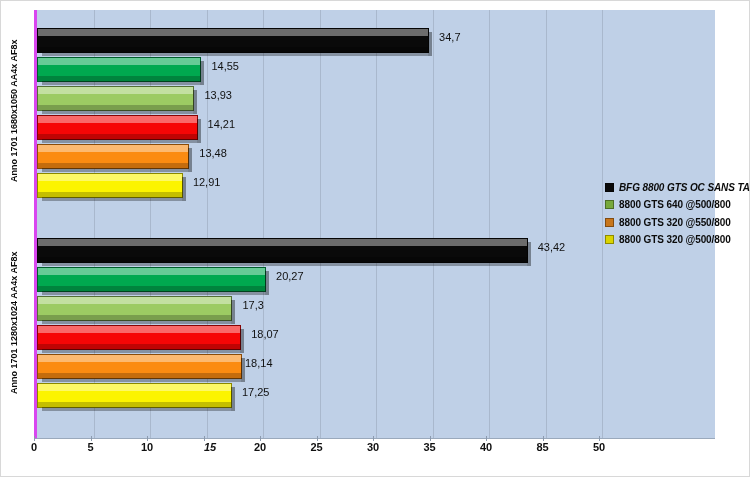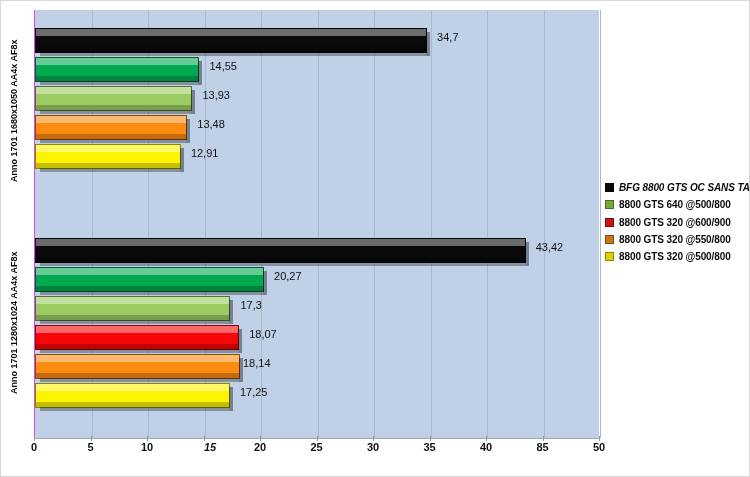--- a/index.html
+++ b/index.html
@@ -19,25 +19,25 @@
     height: 477px;
     background: #ffffff;
     box-sizing: border-box;
     border: 1px solid #d8d8d8;
   }
   
   #plot-area {
     position: absolute;
     left: 33px;
     top: 9px;
-    width: 565px;
+    width: 681px;
     height: 429px;
     background: #bfd0e7;
     box-sizing: border-box;
-    border-left: 1px solid #d946ef;
+    border-left: 3px solid #d946ef;
     border-bottom: 1px solid #9aa9bc;
   }
   .gridline {
     position: absolute;
     top: 0;
     bottom: 0;
     width: 1px;
     background: #a9b8cd;
   }
   
@@ -211,20 +211,29 @@
           <div class="bar-label" style="left: 174.415px;">14,55</div>
         </div>
         <div class="bar-row">
           <div class="bar" style="width: 157.409px; background: rgb(156, 203, 99);">
             <div class="shade-top"></div>
             <div class="shade-bottom"></div>
             <div class="cap"></div>
             <div class="base"></div>
           </div>
           <div class="bar-label" style="left: 167.409px;">13,93</div>
+        </div>
+        <div class="bar-row">
+          <div class="bar" style="width: 160.573px; background: rgb(246, 6, 6);">
+            <div class="shade-top"></div>
+            <div class="shade-bottom"></div>
+            <div class="cap"></div>
+            <div class="base"></div>
+          </div>
+          <div class="bar-label" style="left: 170.573px;">14,21</div>
         </div>
         <div class="bar-row">
           <div class="bar" style="width: 152.324px; background: rgb(251, 139, 17);">
             <div class="shade-top"></div>
             <div class="shade-bottom"></div>
             <div class="cap"></div>
             <div class="base"></div>
           </div>
           <div class="bar-label" style="left: 162.324px;">13,48</div>
         </div>
@@ -324,24 +333,20 @@
   <div id="legend">
       <div class="legend-item highlight">
         <span class="legend-swatch" style="background: rgb(10, 10, 10);"></span>
         <span class="legend-text">BFG 8800 GTS  OC SANS  TA</span>
       </div>
       <div class="legend-item">
         <span class="legend-swatch" style="background: rgb(118, 168, 60);"></span>
         <span class="legend-text">8800 GTS 640  @500/800</span>
       </div>
       <div class="legend-item">
-        <span class="legend-swatch" style="background: rgb(204, 18, 18);"></span>
-        <span class="legend-text">8800 GTS 320  @600/900</span>
-      </div>
-      <div class="legend-item">
         <span class="legend-swatch" style="background: rgb(200, 118, 27);"></span>
         <span class="legend-text">8800 GTS 320  @550/800</span>
       </div>
       <div class="legend-item">
         <span class="legend-swatch" style="background: rgb(218, 212, 0);"></span>
         <span class="legend-text">8800 GTS 320  @500/800</span>
       </div>
     </div>
 
 </div>

